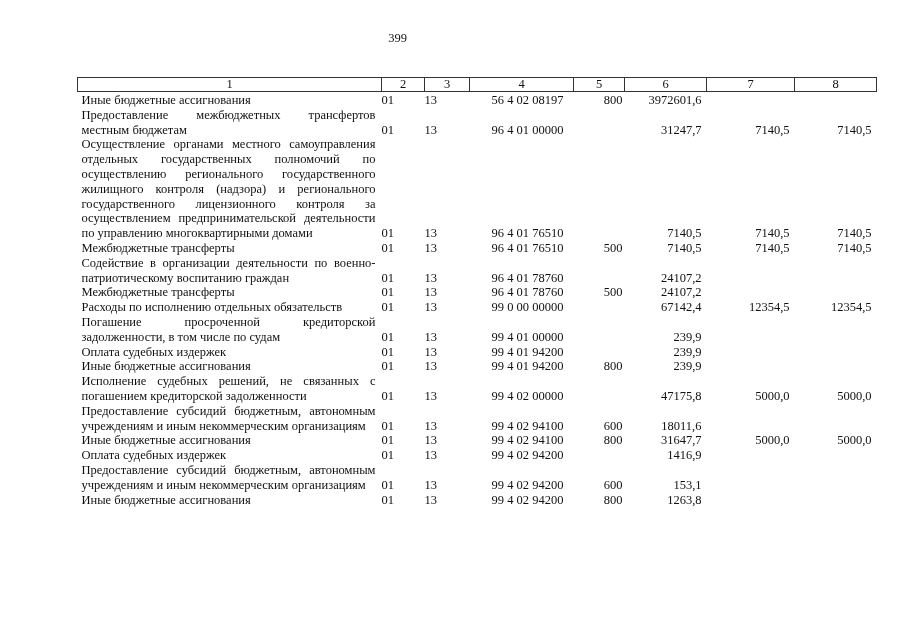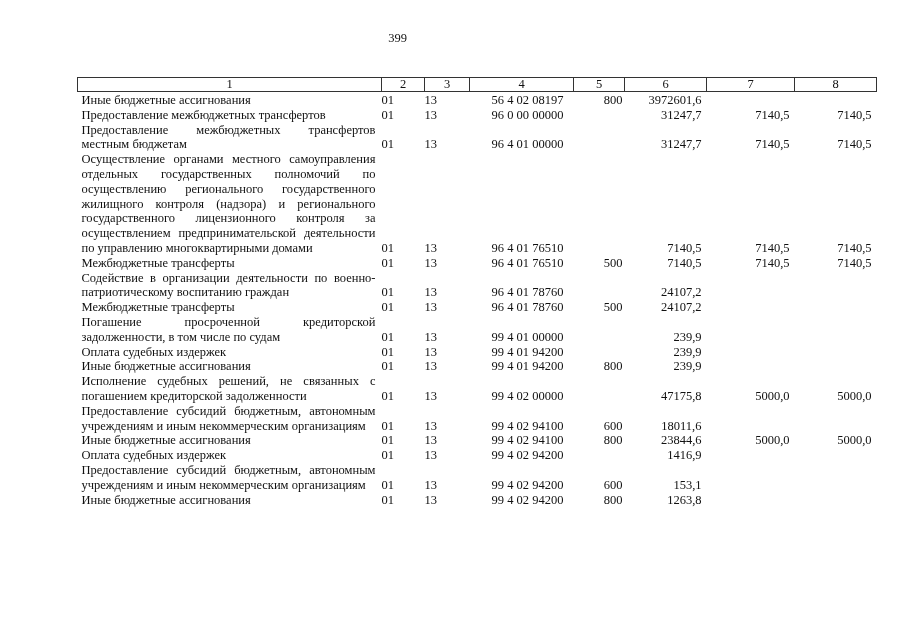--- a/index.html
+++ b/index.html
@@ -72,30 +72,20 @@
         <td class="name">Иные бюджетные ассигнования</td>
         <td class="c2">01</td>
         <td class="c3">13</td>
         <td class="c4">56 4 02 08197</td>
         <td class="c5">800</td>
         <td class="c6">3972601,6</td>
         <td class="c7"></td>
         <td class="c8"></td>
       </tr>
       <tr>
-        <td class="name">Предоставление межбюджетных трансфертов</td>
-        <td class="c2">01</td>
-        <td class="c3">13</td>
-        <td class="c4">96 0 00 00000</td>
-        <td class="c5"></td>
-        <td class="c6">31247,7</td>
-        <td class="c7">7140,5</td>
-        <td class="c8">7140,5</td>
-      </tr>
-      <tr>
         <td class="name">Предоставление межбюджетных трансфертов местным бюджетам</td>
         <td class="c2">01</td>
         <td class="c3">13</td>
         <td class="c4">96 4 01 00000</td>
         <td class="c5"></td>
         <td class="c6">31247,7</td>
         <td class="c7">7140,5</td>
         <td class="c8">7140,5</td>
       </tr>
       <tr>
@@ -132,20 +122,30 @@
         <td class="name">Межбюджетные трансферты</td>
         <td class="c2">01</td>
         <td class="c3">13</td>
         <td class="c4">96 4 01 78760</td>
         <td class="c5">500</td>
         <td class="c6">24107,2</td>
         <td class="c7"></td>
         <td class="c8"></td>
       </tr>
       <tr>
+        <td class="name">Расходы по исполнению отдельных обязательств</td>
+        <td class="c2">01</td>
+        <td class="c3">13</td>
+        <td class="c4">99 0 00 00000</td>
+        <td class="c5"></td>
+        <td class="c6">67142,4</td>
+        <td class="c7">12354,5</td>
+        <td class="c8">12354,5</td>
+      </tr>
+      <tr>
         <td class="name">Погашение просроченной кредиторской задолженности, в том числе по судам</td>
         <td class="c2">01</td>
         <td class="c3">13</td>
         <td class="c4">99 4 01 00000</td>
         <td class="c5"></td>
         <td class="c6">239,9</td>
         <td class="c7"></td>
         <td class="c8"></td>
       </tr>
       <tr>
@@ -187,21 +187,21 @@
         <td class="c6">18011,6</td>
         <td class="c7"></td>
         <td class="c8"></td>
       </tr>
       <tr>
         <td class="name">Иные бюджетные ассигнования</td>
         <td class="c2">01</td>
         <td class="c3">13</td>
         <td class="c4">99 4 02 94100</td>
         <td class="c5">800</td>
-        <td class="c6">23844,6</td>
+        <td class="c6">31647,7</td>
         <td class="c7">5000,0</td>
         <td class="c8">5000,0</td>
       </tr>
       <tr>
         <td class="name">Оплата судебных издержек</td>
         <td class="c2">01</td>
         <td class="c3">13</td>
         <td class="c4">99 4 02 94200</td>
         <td class="c5"></td>
         <td class="c6">1416,9</td>

